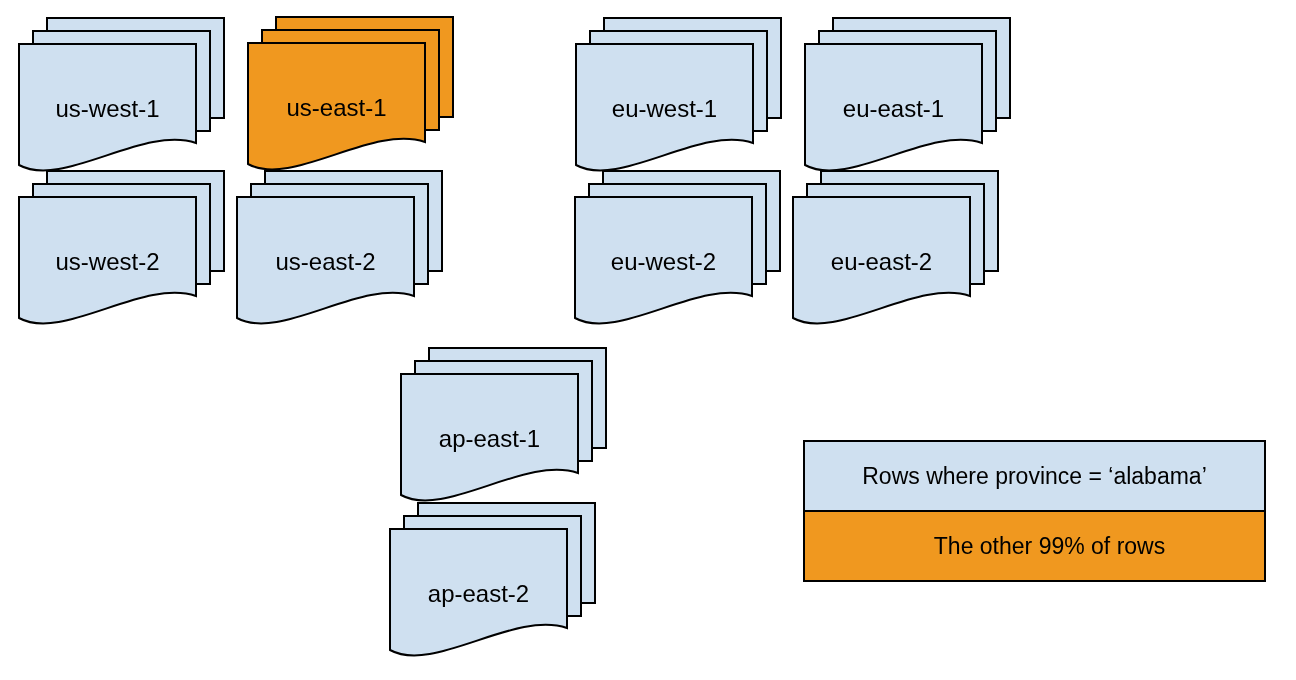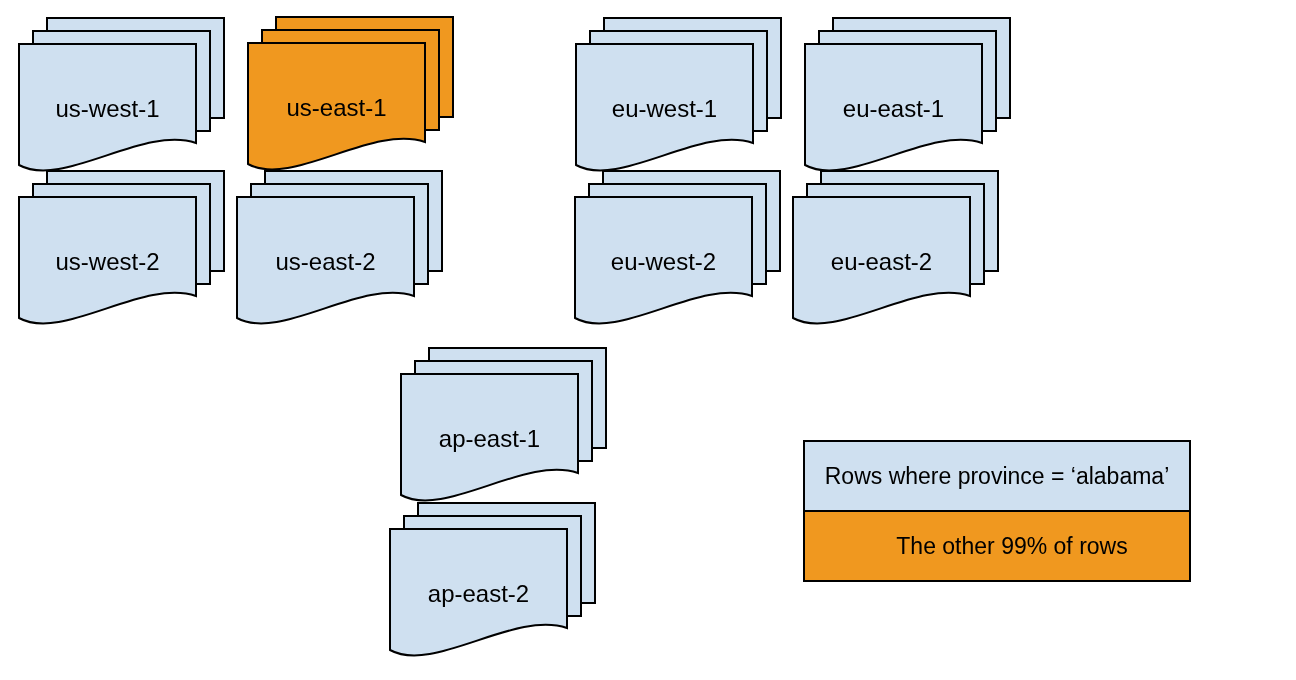--- a/index.html
+++ b/index.html
@@ -17,21 +17,21 @@
     stroke-linejoin:miter;
   }
   .stack.highlight .sheet{fill:var(--highlight-fill,#f0981f);}
   .stack text{
     font-family:"Liberation Sans", sans-serif;
     font-size:24px;
     fill:var(--text,#000);
     text-anchor:middle;
   }
   .legend{
-    position:absolute;left:803px;top:440px;width:388px;
+    position:absolute;left:803px;top:440px;width:463px;
     border:2px solid var(--stroke,#000);
     box-sizing:border-box;
     background:#ef4444;
   }
   .legend-row{
     height:68px;
     display:flex;align-items:center;justify-content:center;
     font-size:23px;color:var(--text,#000);
   }
   .legend-row + .legend-row{border-top:2px solid var(--stroke,#000);padding-left:30px;}

